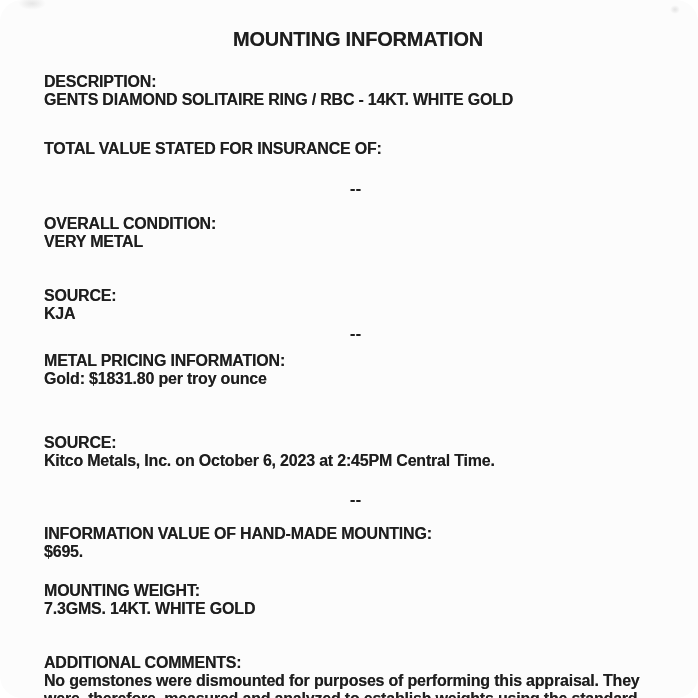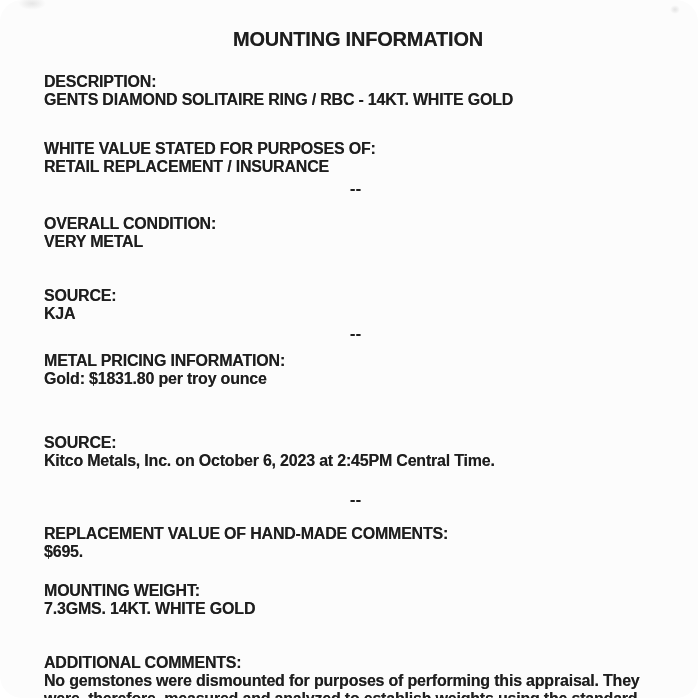--- a/index.html
+++ b/index.html
@@ -68,22 +68,21 @@
   <div class="artifact a2"></div>
 
   <div class="doc-title">MOUNTING INFORMATION</div>
 
   <div class="sec" style="top:73px">
     <div>DESCRIPTION:</div>
     <div>GENTS DIAMOND SOLITAIRE RING / RBC - 14KT. WHITE GOLD</div>
   </div>
 
   <div class="sec" style="top:140px">
-    <div>WHITE VALUE STATED FOR PURPOSES OF:</div>
-    <div>RETAIL REPLACEMENT / INSURANCE</div>
+    <div>TOTAL VALUE STATED FOR INSURANCE OF:</div>
   </div>
 
   <div class="dash" style="top:180px">--</div>
 
   <div class="sec" style="top:215px">
     <div>OVERALL CONDITION:</div>
     <div>VERY METAL</div>
   </div>
 
   <div class="sec" style="top:287px">
@@ -99,21 +98,21 @@
   </div>
 
   <div class="sec" style="top:434px">
     <div>SOURCE:</div>
     <div>Kitco Metals, Inc. on October 6, 2023 at 2:45PM Central Time.</div>
   </div>
 
   <div class="dash" style="top:491px">--</div>
 
   <div class="sec" style="top:525px">
-    <div>REPLACEMENT VALUE OF HAND-MADE COMMENTS:</div>
+    <div>INFORMATION VALUE OF HAND-MADE MOUNTING:</div>
     <div>$695.</div>
   </div>
 
   <div class="sec" style="top:582px">
     <div>MOUNTING WEIGHT:</div>
     <div>7.3GMS. 14KT. WHITE GOLD</div>
   </div>
 
   <div class="sec" style="top:654px">
     <div>ADDITIONAL COMMENTS:</div>

